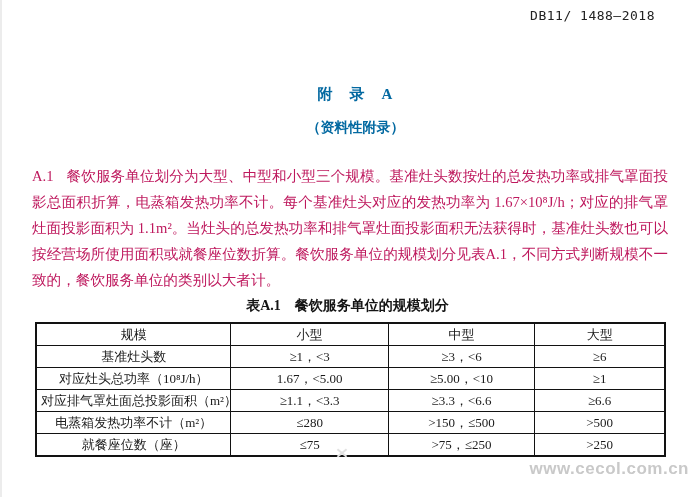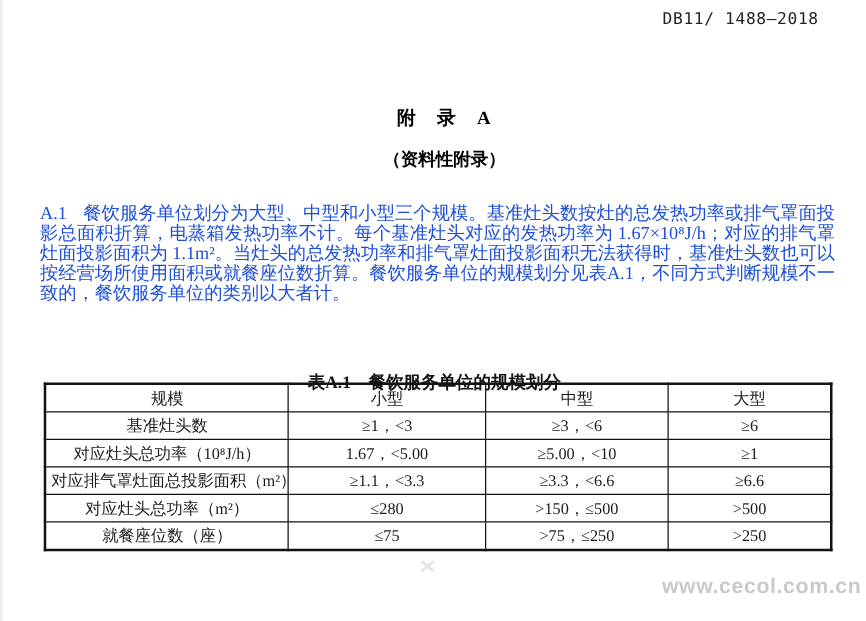--- a/index.html
+++ b/index.html
@@ -15,38 +15,38 @@
     padding-left:44px;
   }
   .doc-header {
     position:absolute; top:8px; right:38px;
     font-family:"DejaVu Sans Mono",monospace;
     font-size:13px; letter-spacing:0.5px; color:#222;
     white-space:nowrap;
   }
   .titles {
     position:absolute; top:85px; left:16px; right:0;
-    text-align:center; font-weight:bold; color:#000000;
+    text-align:center; font-weight:bold; color:#0369a1;
   }
   .appendix-title   { font-size:15px; letter-spacing:1px; margin-bottom:7px; }
   .appendix-subtitle{ font-size:14px; margin-bottom:7px;margin-top:15px; }
   .appendix-heading { font-size:15px; }
   .clause {
     position:absolute; top:163px; left:30px; right:25px;
-    font-size:14.6px; line-height:16px;
+    font-size:14.6px; line-height:26px;
     text-align:justify; text-justify:inter-ideograph;
-    margin:0; color:#1d4ed8;
+    margin:0; color:#be185d;
   }
   .clause-label { font-weight:normal; margin-right:13px; }
   .table-caption {
     position:absolute; top:297px; left:0; right:0;
     text-align:center; font-weight:bold; font-size:14px; color:#141414;
   }
   table.scale-table {
-    position:absolute; top:306px; left:33px;
+    position:absolute; top:322px; left:33px;
     width:631px;
     border-collapse:collapse;
     border:2px solid #121212;
     font-size:13px; color:#1a1a1a;
     table-layout:fixed;
   }
   .scale-table col.c1 { width:31%; }
   .scale-table col.c2 { width:25%; }
   .scale-table col.c3 { width:23.3%; }
   .scale-table col.c4 { width:20.7%; }
@@ -119,21 +119,21 @@
           <td>≥5.00，&lt;10</td>
           <td>≥1</td>
         </tr>
         <tr>
           <td>对应排气罩灶面总投影面积（m²）</td>
           <td>≥1.1，&lt;3.3</td>
           <td>≥3.3，&lt;6.6</td>
           <td>≥6.6</td>
         </tr>
         <tr>
-          <td>对应灶头总功率（m²）</td>
+          <td>电蒸箱发热功率不计（m²）</td>
           <td>≤280</td>
           <td>&gt;150，≤500</td>
           <td>&gt;500</td>
         </tr>
         <tr>
           <td>就餐座位数（座）</td>
           <td>≤75</td>
           <td>&gt;75，≤250</td>
           <td>&gt;250</td>
         </tr>

